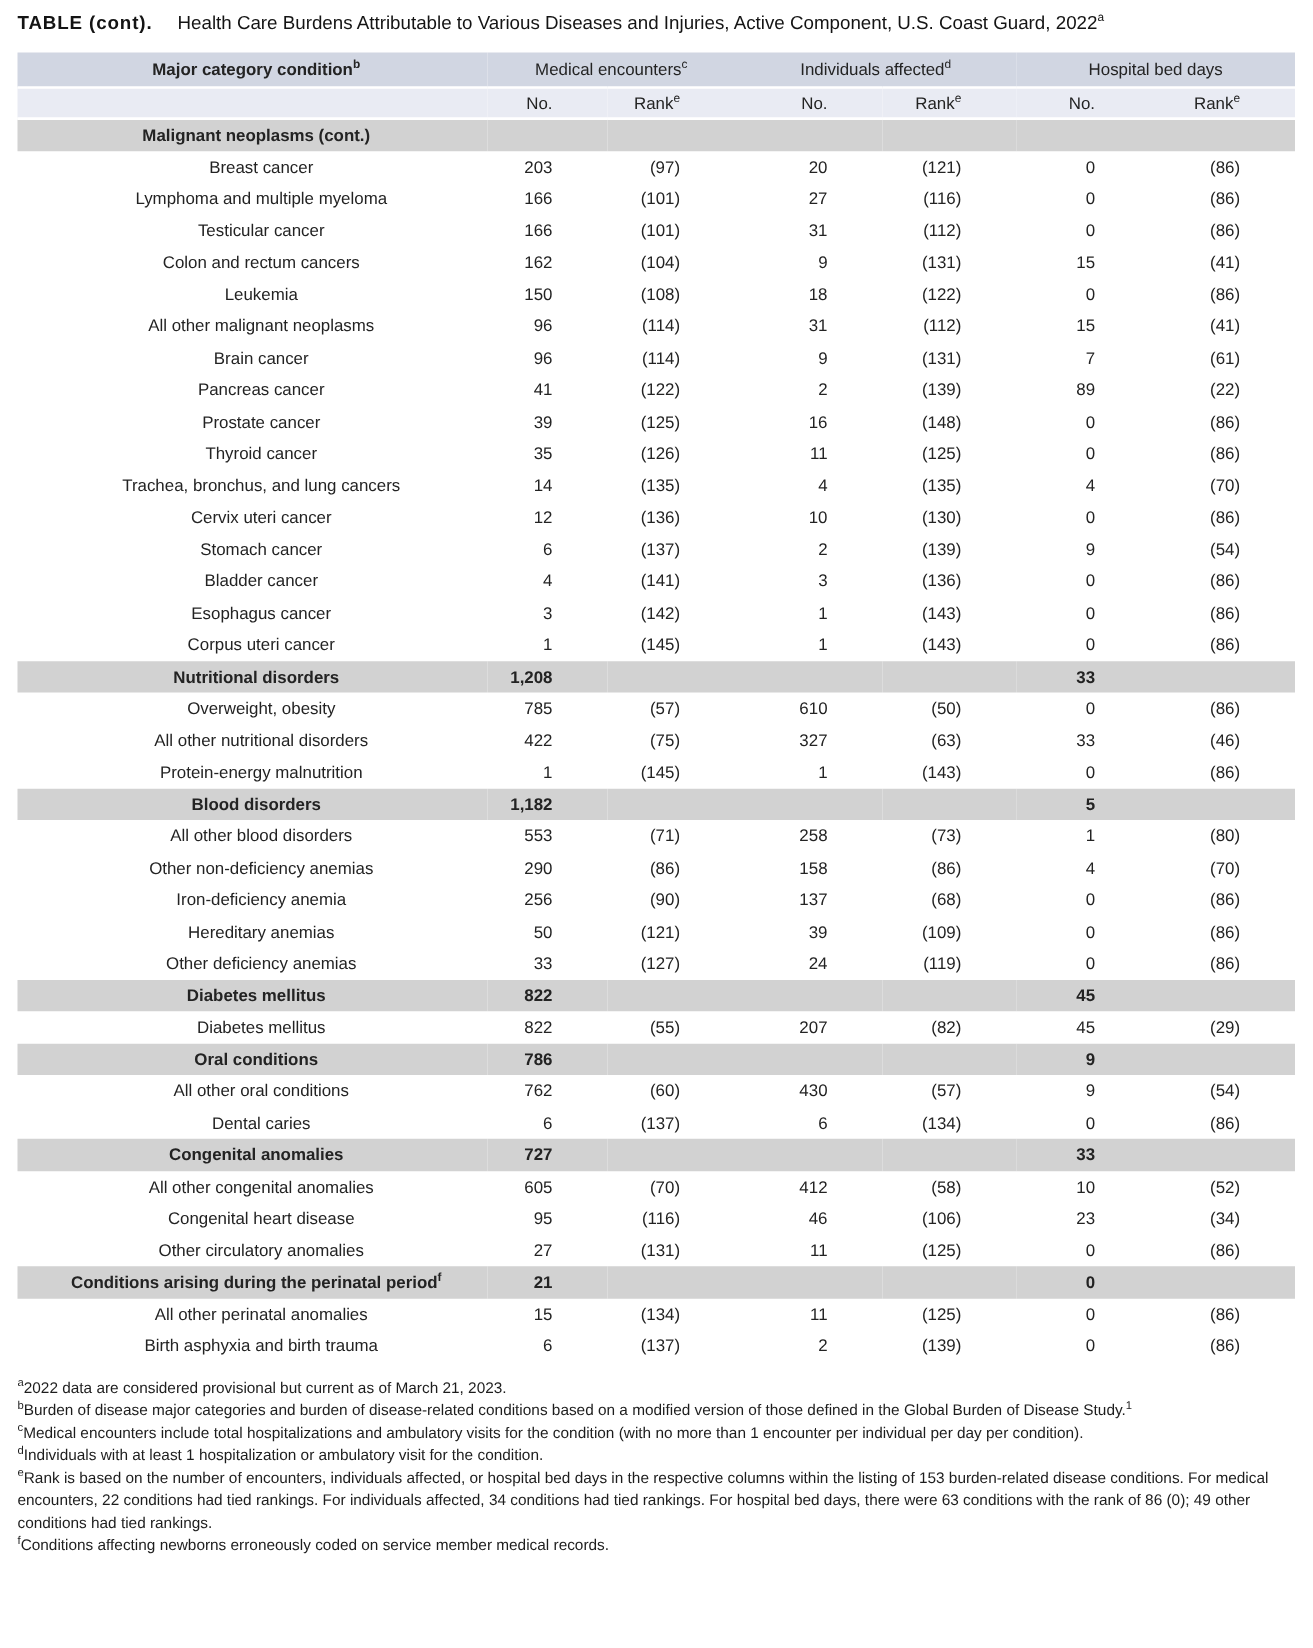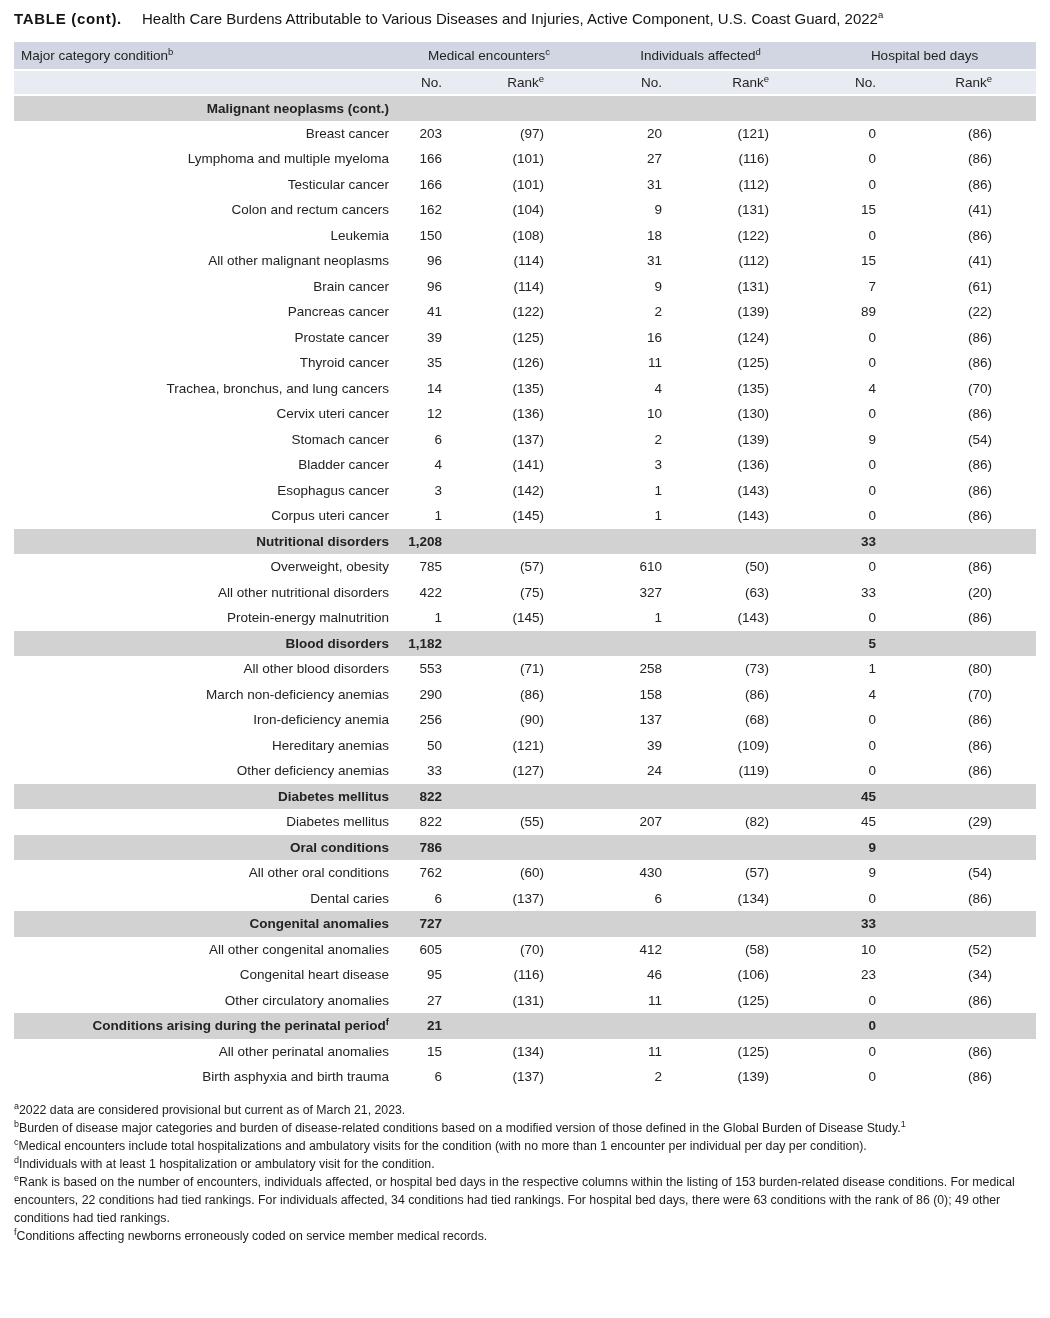--- a/index.html
+++ b/index.html
@@ -20,28 +20,28 @@
     border-collapse: collapse;
     table-layout: fixed;
     width: 1022px;
     margin-top: 15px;
     font-size: 13.5px;
     color: #232323;
   }
   th { font-weight: 400; font-size: 13.5px; }
   tr.h1 th { background: var(--header-bg, #d1d6e2); height: 28px; border-bottom: 2px solid #fff; }
   tr.h2 th { background: var(--subheader-bg, #e9ebf3); height: 25px; border-bottom: 2px solid #fff; margin-top: 12px; }
-  th.cond-h { text-align: left; padding-left: 7px; }
+  th.cond-h { text-align: center; padding-left: 7px; font-weight: bold; }
   th.group-h { text-align: center; }
   .num { text-align: right; padding-right: 44px; }
   sup { font-size: 9.5px; line-height: 0; }
 
   tbody td { height: 25.5px; padding-top: 0; padding-bottom: 0; }
   tr.section-row td { background: var(--section-bg, #d2d2d2); font-weight: 700; }
-  td.cond { text-align: right; }
+  td.cond { text-align: center; }
   tr.section-row td.cond { padding-left: 7px; }
   tr.data-row td.cond { padding-left: 15px; }
 
   .footnotes { margin-top: 11px; font-size: 12.3px; line-height: 18px; color: #1d1d1d; width: 1022px; }
   .footnote { }
   .footnote sup { font-size: 9px; }
 </style>
 </head>
 <body>
 
@@ -167,21 +167,21 @@
     <td class="num">(139)</td>
     <td class="num">89</td>
     <td class="num">(22)</td>
   </tr>
 
   <tr class="data-row">
     <td class="cond">Prostate cancer</td>
     <td class="num">39</td>
     <td class="num">(125)</td>
     <td class="num">16</td>
-    <td class="num">(124)</td>
+    <td class="num">(148)</td>
     <td class="num">0</td>
     <td class="num">(86)</td>
   </tr>
 
   <tr class="data-row">
     <td class="cond">Thyroid cancer</td>
     <td class="num">35</td>
     <td class="num">(126)</td>
     <td class="num">11</td>
     <td class="num">(125)</td>
@@ -270,21 +270,21 @@
     <td class="num">(86)</td>
   </tr>
 
   <tr class="data-row">
     <td class="cond">All other nutritional disorders</td>
     <td class="num">422</td>
     <td class="num">(75)</td>
     <td class="num">327</td>
     <td class="num">(63)</td>
     <td class="num">33</td>
-    <td class="num">(20)</td>
+    <td class="num">(46)</td>
   </tr>
 
   <tr class="data-row">
     <td class="cond">Protein-energy malnutrition</td>
     <td class="num">1</td>
     <td class="num">(145)</td>
     <td class="num">1</td>
     <td class="num">(143)</td>
     <td class="num">0</td>
     <td class="num">(86)</td>
@@ -304,21 +304,21 @@
     <td class="cond">All other blood disorders</td>
     <td class="num">553</td>
     <td class="num">(71)</td>
     <td class="num">258</td>
     <td class="num">(73)</td>
     <td class="num">1</td>
     <td class="num">(80)</td>
   </tr>
 
   <tr class="data-row">
-    <td class="cond">March non-deficiency anemias</td>
+    <td class="cond">Other non-deficiency anemias</td>
     <td class="num">290</td>
     <td class="num">(86)</td>
     <td class="num">158</td>
     <td class="num">(86)</td>
     <td class="num">4</td>
     <td class="num">(70)</td>
   </tr>
 
   <tr class="data-row">
     <td class="cond">Iron-deficiency anemia</td>

